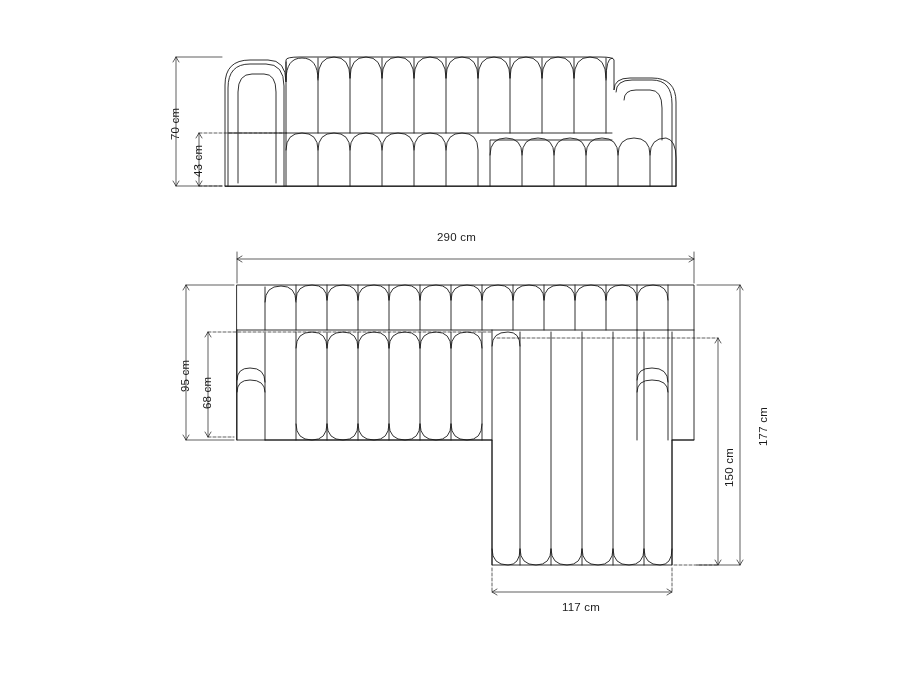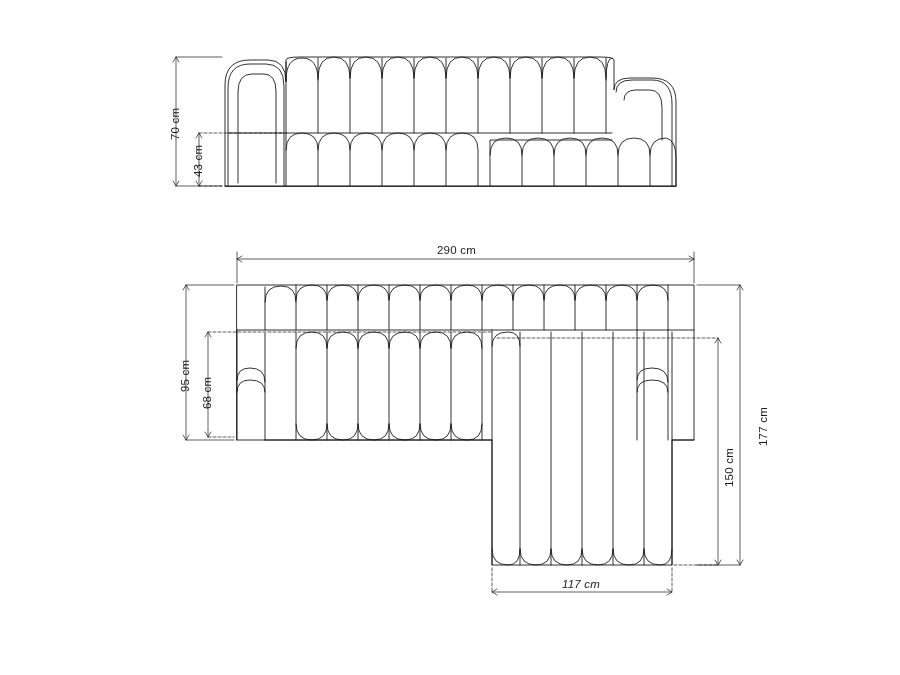--- a/index.html
+++ b/index.html
@@ -242,25 +242,25 @@
         <path d="M497 589 L492 592 L497 595"></path>
         <path d="M667 589 L672 592 L667 595"></path>
       </g>
     </g>
   </svg>
 
   <div class="dim-label vert" style="left:169px; top:140px; transform: rotate(-90deg);">70 cm</div>
 
   <div class="dim-label vert" style="left:192px; top:177px; transform: rotate(-90deg);">43 cm</div>
 
-  <div class="dim-label" style="left:437px; top:244px;">290 cm</div>
+  <div class="dim-label" style="left:437px; top:231px;">290 cm</div>
 
   <div class="dim-label vert" style="left:179px; top:392px; transform: rotate(-90deg);">95 cm</div>
 
   <div class="dim-label vert" style="left:201px; top:409px; transform: rotate(-90deg);">68 cm</div>
 
   <div class="dim-label vert" style="left:757px; top:446px; transform: rotate(-90deg);">177 cm</div>
 
   <div class="dim-label vert" style="left:723px; top:487px; transform: rotate(-90deg);">150 cm</div>
 
-  <div class="dim-label" style="left:562px; top:578px;font-style:italic;">117 cm</div>
+  <div class="dim-label" style="left:562px; top:601px;">117 cm</div>
 
 </div>
 
 </body></html>

